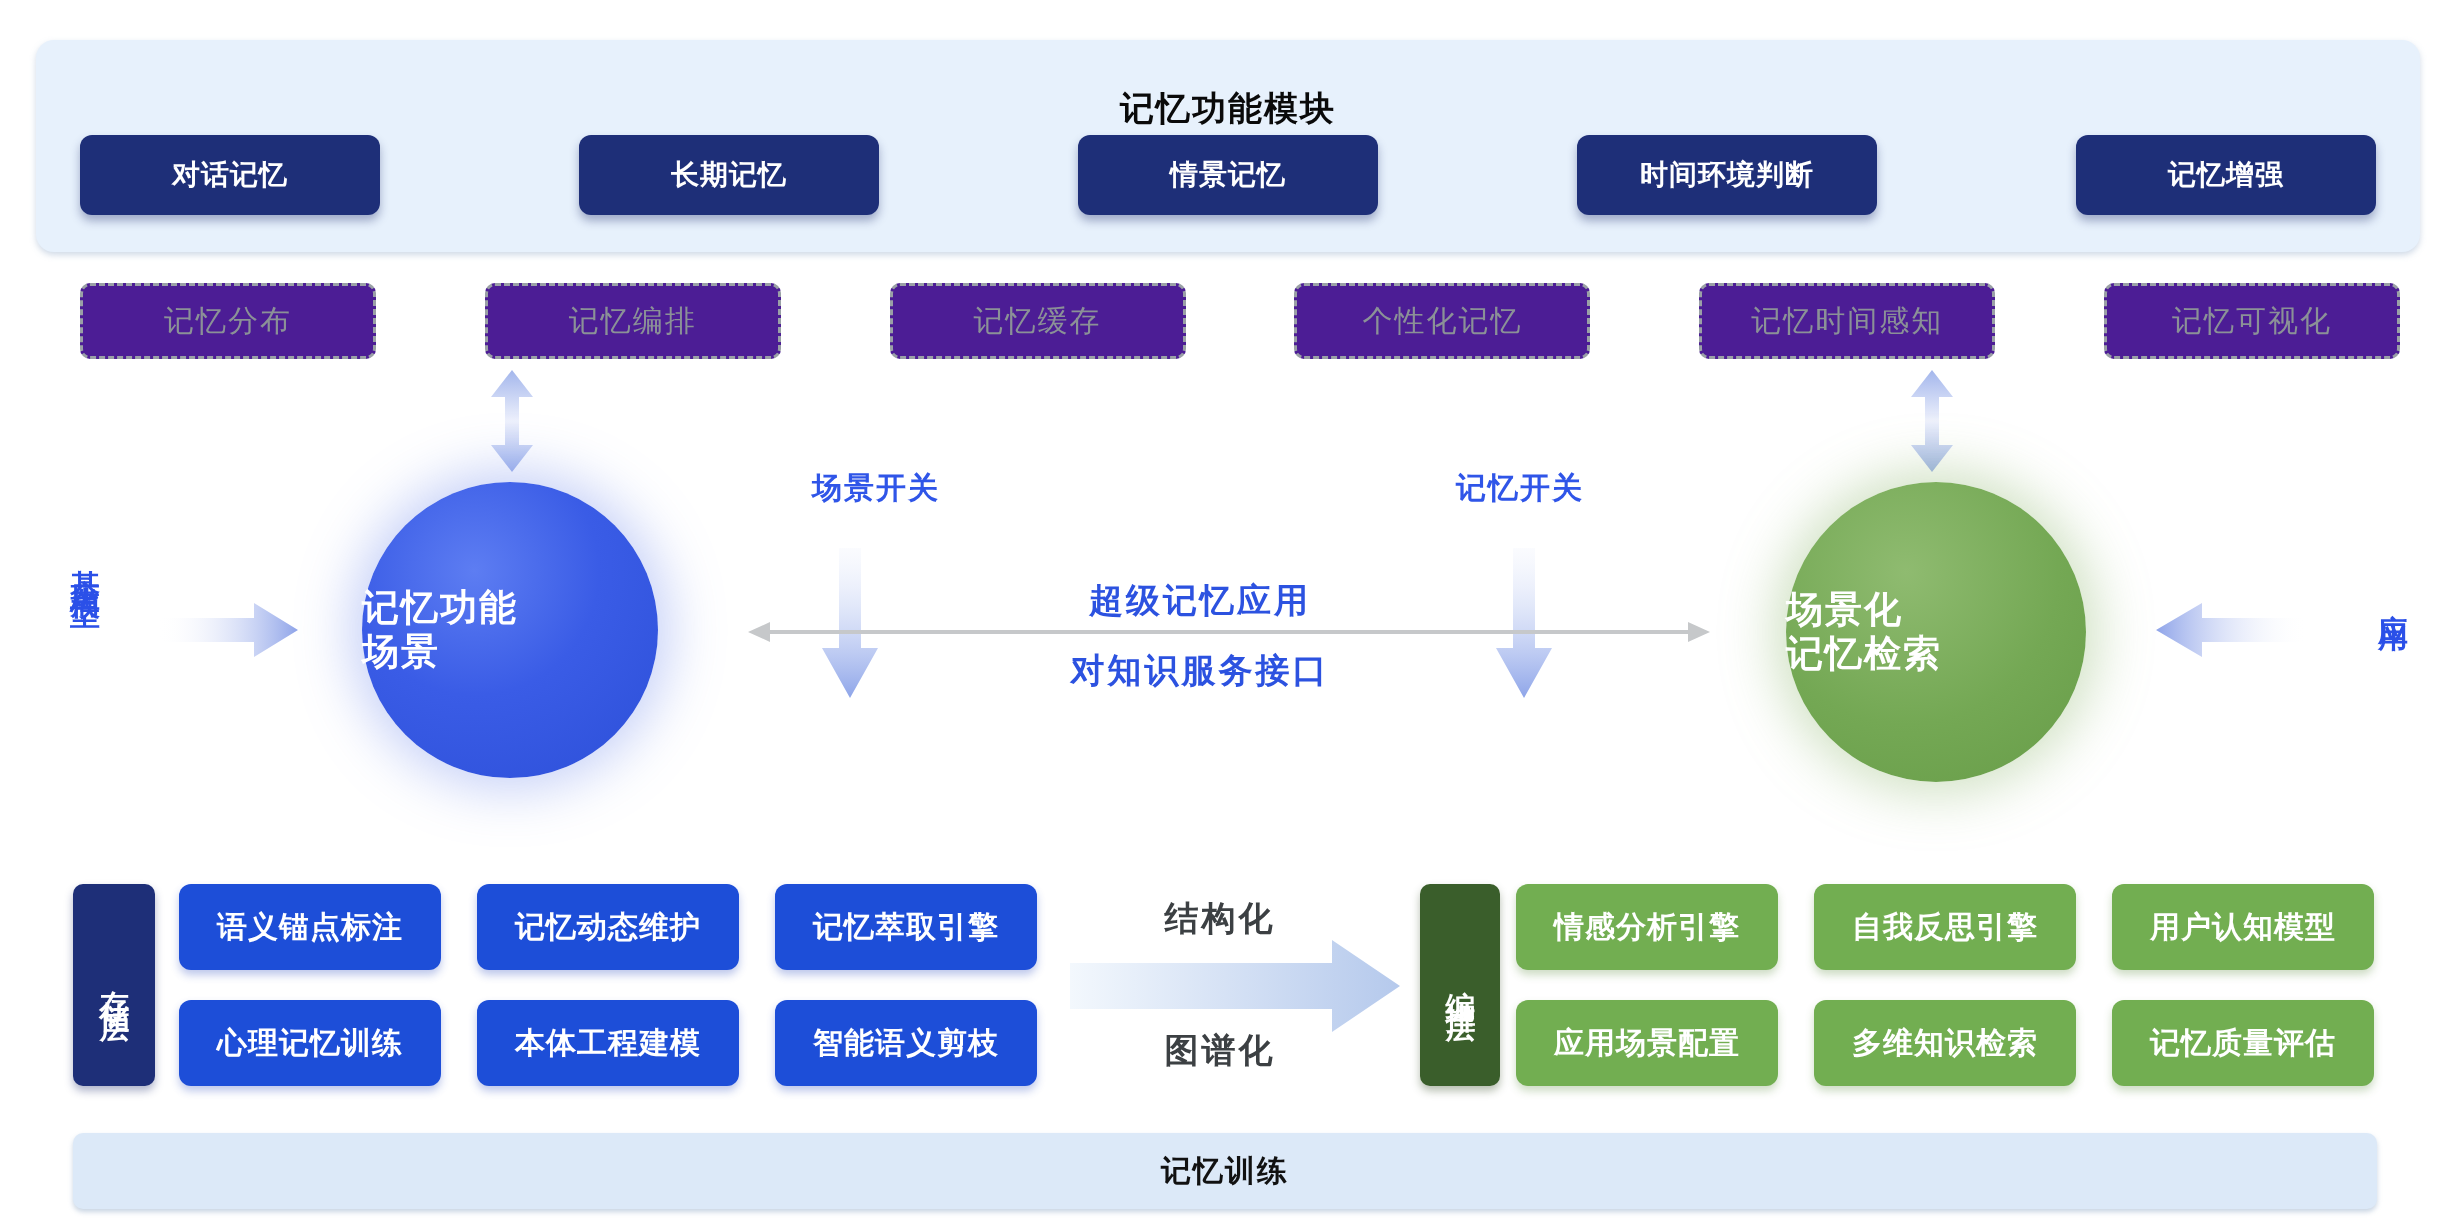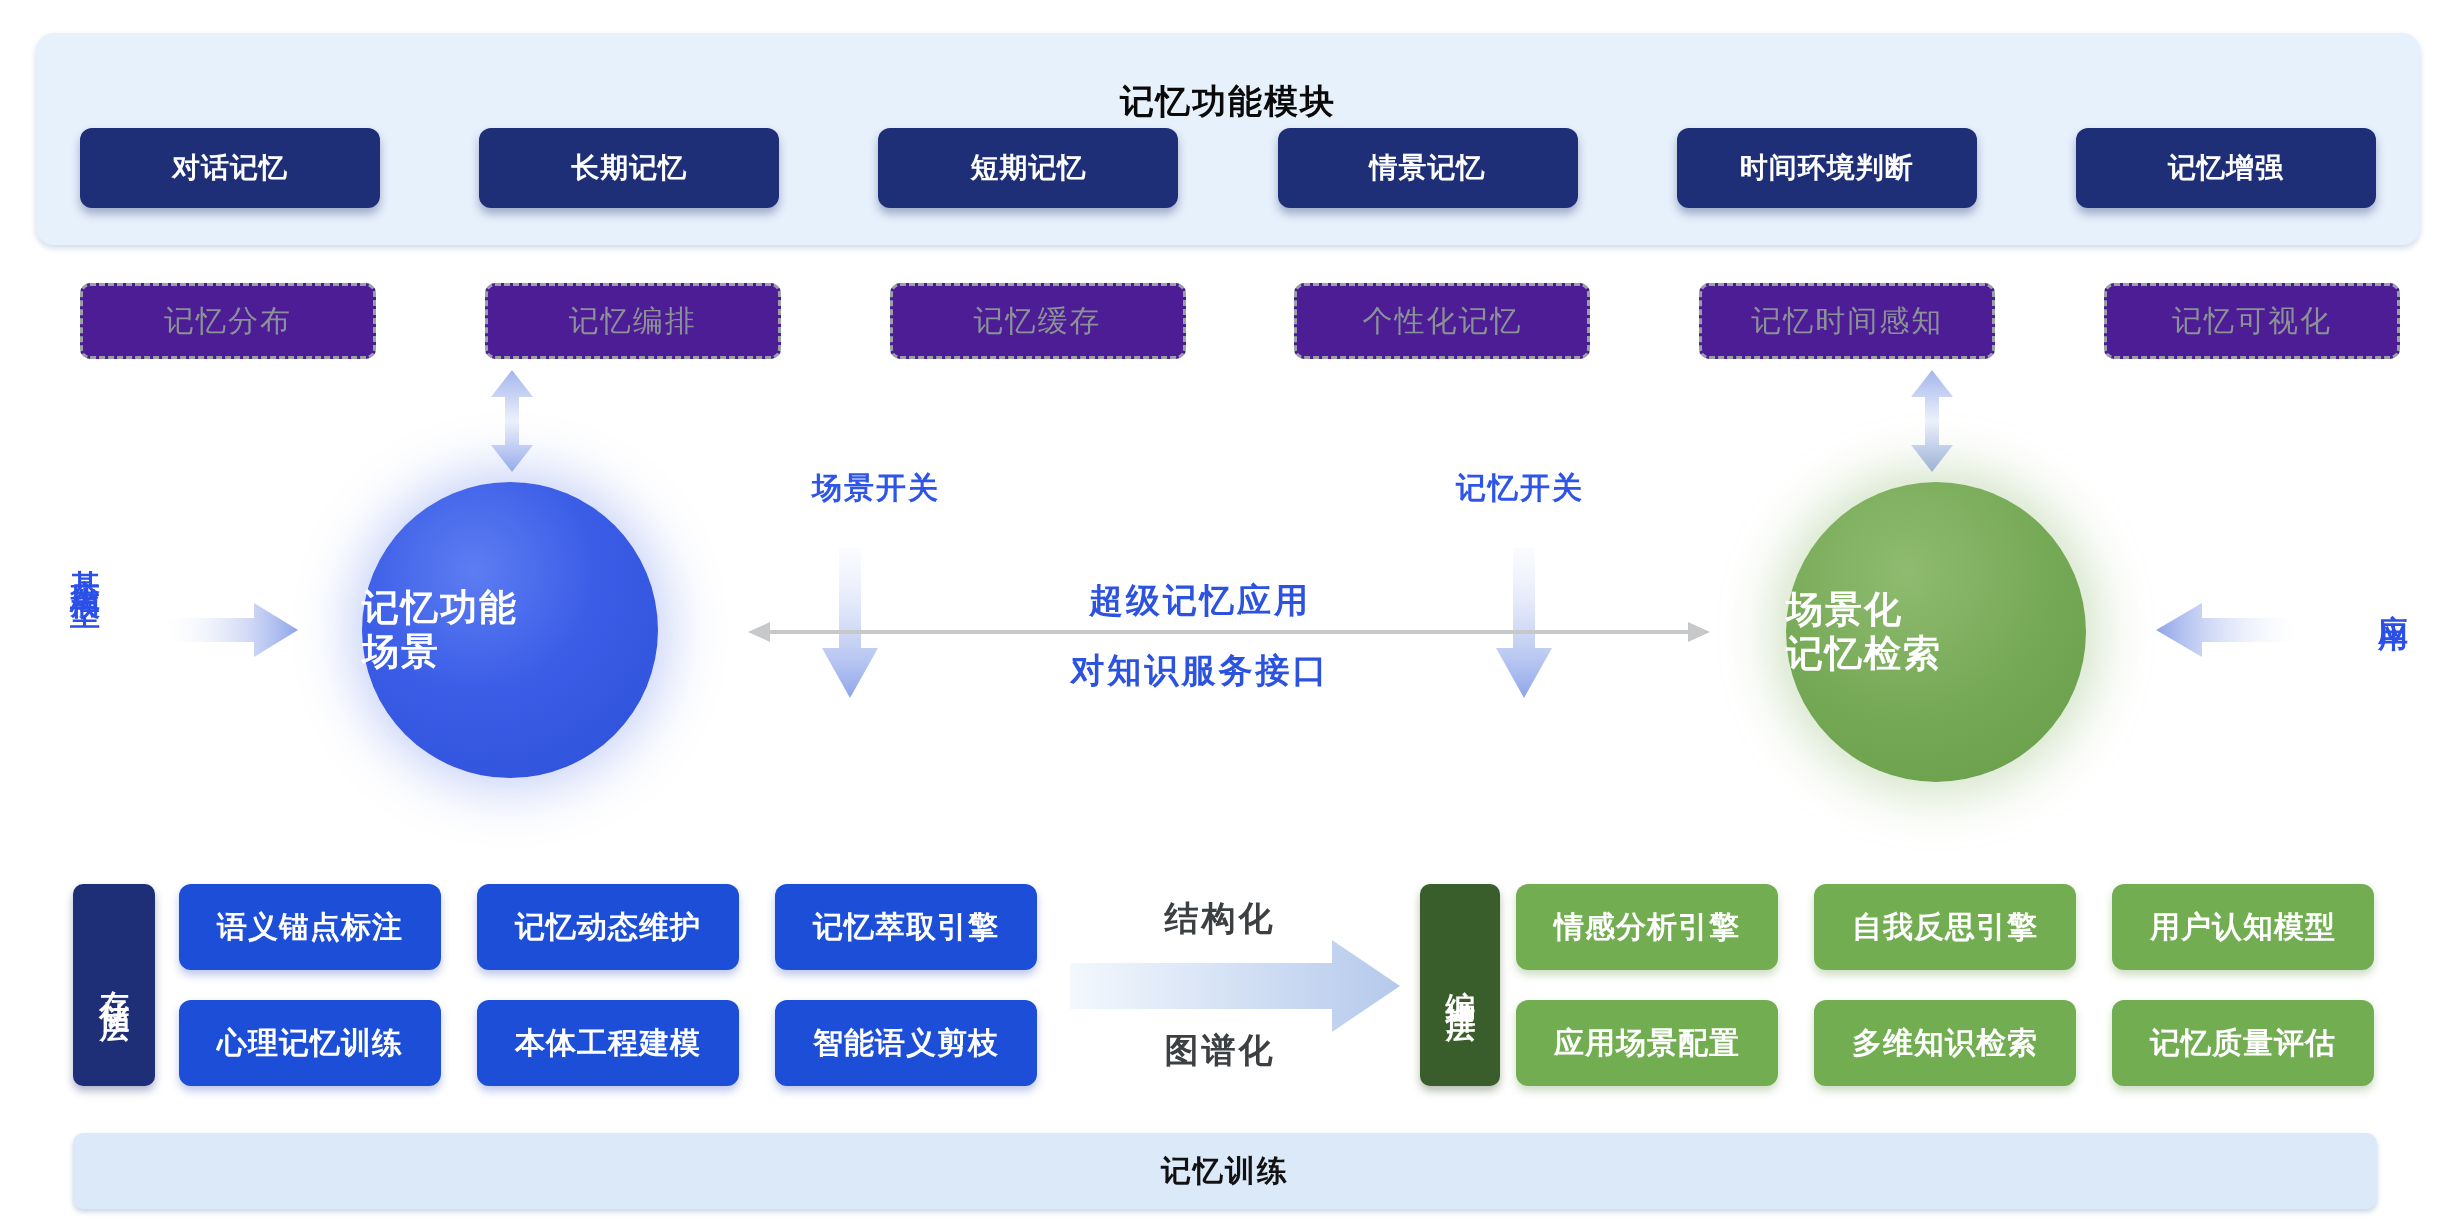--- a/index.html
+++ b/index.html
@@ -2,21 +2,21 @@
 <html><head>
 <meta charset="utf-8">
 <style>
   html,body{margin:0;padding:0;background:#ffffff;}
   .stage{
     position:relative;width:2450px;height:1224px;background:#ffffff;overflow:hidden;
     font-family:"Liberation Sans","DejaVu Sans",sans-serif;
   }
   
   .top-banner{
-    position:absolute;left:36px;top:33px;width:2384px;height:212px;
+    position:absolute;left:36px;top:40px;width:2384px;height:212px;
     background:#e7f1fc;border-radius:18px;box-shadow:0 3px 6px rgba(120,150,185,.35);
   }
   .top-title{
     position:absolute;left:0;right:0;top:46px;text-align:center;
     font-size:34px;font-weight:700;color:#0a0a0a;letter-spacing:2px;
   }
   .chip-row{
     position:absolute;left:44px;right:44px;top:95px;
     display:flex;justify-content:space-between;
   }
@@ -107,21 +107,20 @@
 </head>
 <body>
 
 <div class="stage">
 
   <section class="top-banner">
     <div class="top-title">记忆功能模块</div>
     <div class="chip-row">
       <div class="chip">对话记忆</div>
       <div class="chip">长期记忆</div>
-      <div class="chip">短期记忆</div>
       <div class="chip">情景记忆</div>
       <div class="chip">时间环境判断</div>
       <div class="chip">记忆增强</div>
     </div>
   </section>
 
   <div class="dashed-row">
     <div class="dashed-box">记忆分布</div>
     <div class="dashed-box">记忆编排</div>
     <div class="dashed-box">记忆缓存</div>

